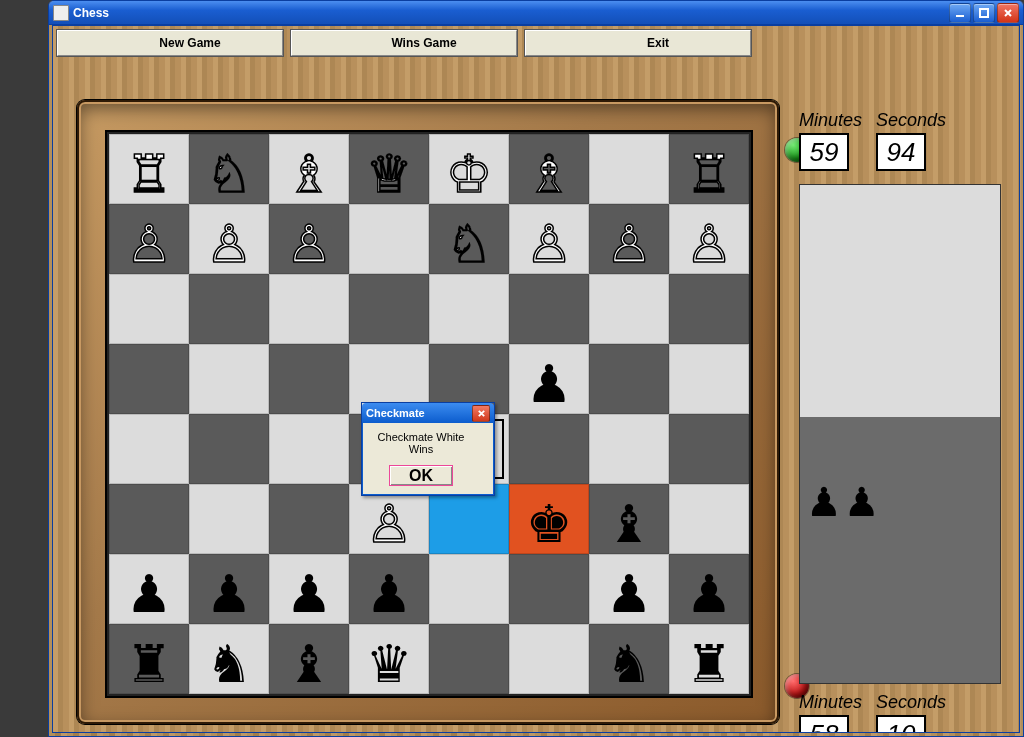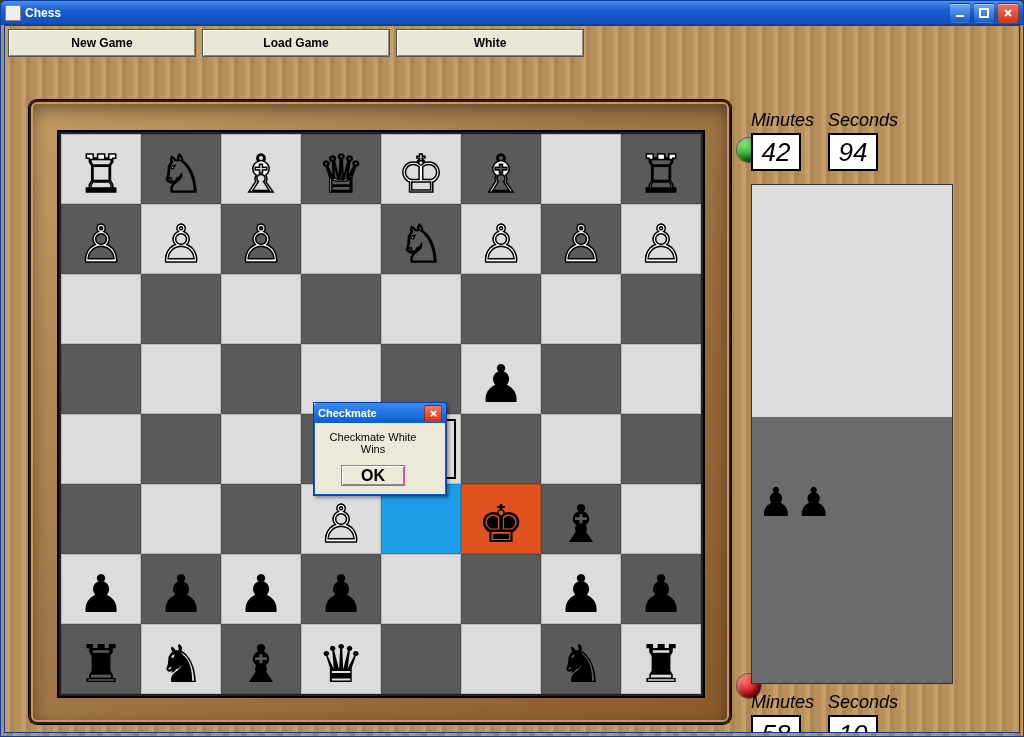--- a/index.html
+++ b/index.html
@@ -33,20 +33,21 @@
   }
 
   
   .window{
     position:absolute;inset:0;
     border:1px solid #0a3ea0;
     border-radius:6px 6px 0 0;
     background:
       repeating-linear-gradient(90deg,#b38f5b 0 6px,#a37e4a 6px 12px,#bd9866 12px 18px),
       linear-gradient(#b38f5b,#b38f5b);
+    margin-left: 48px;
   }
   .titlebar{
     height:24px;
     background:linear-gradient(#4b8ef0,#1a5ed1 40%,#134fb8);
     border-radius:5px 5px 0 0;
     display:flex;align-items:center;
     color:#fff;font-weight:bold;font-size:12px;
     padding:0 4px;box-sizing:border-box;
     border-bottom:1px solid #0a3ea0;
   }
@@ -83,20 +84,21 @@
   }
   .tool-btn{
     width:184px;height:24px;
     background:var(--beige);
     border:1px solid #000;border-top-color:#fff;border-left-color:#fff;
     border-right-color:#888;border-bottom-color:#888;
     box-shadow:0 0 0 1px #555;
     font-weight:bold;font-size:12px;
     display:flex;align-items:center;justify-content:center;
     cursor:pointer;
+    padding-left:40px;
   }
 
   
   .main{position:absolute;left:0;right:0;top:34px;bottom:0;}
 
   
   .board-panel{
     position:absolute;
     left:24px;top:40px;
     width:702px;height:624px;
@@ -237,22 +239,22 @@
       <svg viewBox="0 0 10 10">
           <path d="M2 2 L8 8 M8 2 L2 8" stroke="#fff" stroke-width="2"></path>
         </svg>
     </div>
   </div>
 
   <div class="client">
 
     <div class="toolbar">
       <div class="tool-btn">New Game</div>
-      <div class="tool-btn">Load Game</div>
-      <div class="tool-btn">White</div>
+      <div class="tool-btn">Wins Game</div>
+      <div class="tool-btn">Exit</div>
     </div>
 
     <div class="main">
 
       <div class="board-panel">
         <div class="board" id="board">
             <div class="sq l">
               <span class="piece white">♖</span>
             </div>
             <div class="sq d">
@@ -380,21 +382,21 @@
             </div>
           </div>
         <div class="dot green"></div>
         <div class="dot red"></div>
       </div>
 
       <div class="side">
         <div class="clock clock-top">
           <div>
             <div class="lbl">Minutes</div>
-            <div class="val">42</div>
+            <div class="val">59</div>
           </div>
           <div>
             <div class="lbl">Seconds</div>
             <div class="val">94</div>
           </div>
         </div>
 
         <div class="captured">
           <div class="half white-side" id="cap-white"></div>
           <div class="half black-side" id="cap-black">

